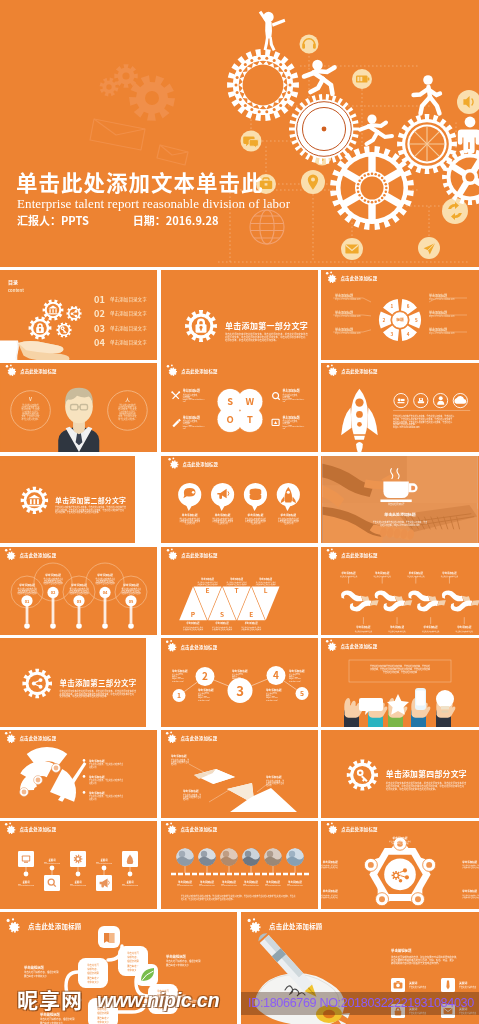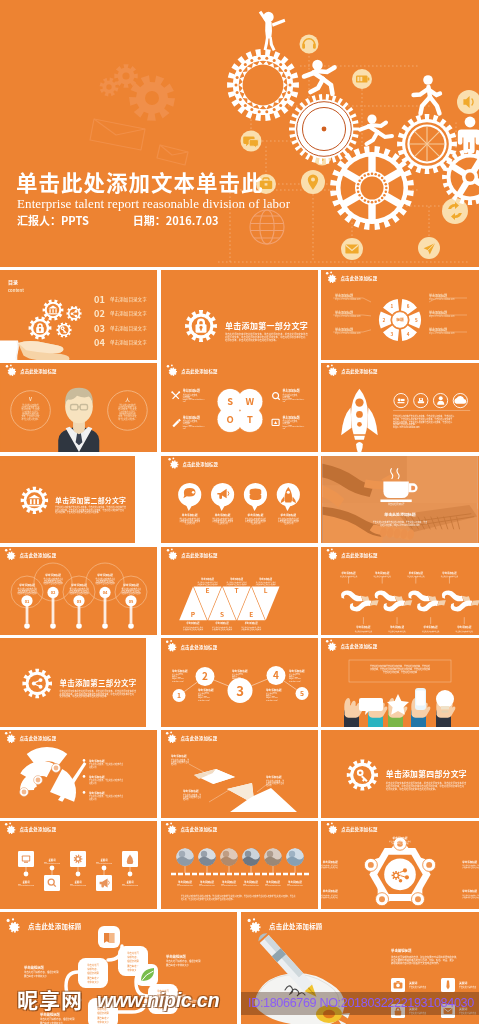--- a/index.html
+++ b/index.html
@@ -255,21 +255,21 @@
               <path d="M430 97 L422 106 L420.5 113.5"></path>
               <path d="M430 97 L437 106 L439.5 113.5"></path>
             </g>
             <circle cx="470" cy="122" r="5.4"></circle>
             <path d="M463.2 129.5 h13.6 a3.4 3.4 0 0 1 3.4 3.4 v9.6 a2.3 2.3 0 0 1 -4.6 0 v-5 h-1 v13.6 a2.4 2.4 0 0 1 -4.8 0 v-8.8 h-1.6 v8.8 a2.4 2.4 0 0 1 -4.8 0 v-13.6 h-1 v5 a2.3 2.3 0 0 1 -4.6 0 v-9.6 a3.4 3.4 0 0 1 3.4 -3.4z"></path>
           </g>
         </svg>
       </div>
     <div class="hero-title">单击此处添加文本单击此</div>
     <div class="hero-sub">Enterprise talent report reasonable division of labor</div>
-    <div class="hero-meta"><span>汇报人：PPTS</span><span class="gap"></span><span>日期：2016.7.03</span></div>
+    <div class="hero-meta"><span>汇报人：PPTS</span><span class="gap"></span><span>日期：2016.9.28</span></div>
   </div>
 
 <div class="g" style="left:0px;top:270px;width:157px;height:90px">
       <svg class="sv" viewBox="0 0 157 90" xmlns="http://www.w3.org/2000/svg" font-family="CJKF">
         <rect width="157" height="90" fill="#ed8332"></rect>
         <text x="8" y="14" font-size="5.0" fill="#ffffff" text-anchor="start" font-weight="bold">目录</text>
         <text x="8" y="21.5" font-size="4.2" fill="#f9e1c4" text-anchor="start" font-weight="bold">content</text>
         <path d="M18 73 q9 -3 20 -1.4 l20 3.8 q5.4 1.1 5.4 3.9 t-5.4 3.7 l-5.4 .2 q10 .6 14 2.2 q3.6 1.4 2.7 4 q-1.1 2.7 -6.8 2.4 l-23.6 -1.6 q-10 -.7 -15.4 -4.7z" fill="#f6d3a6"></path>
         <path d="M18 73 q9 -3 20 -1.4 l20 3.8 q5.4 1.1 5.4 3.9 t-5.4 3.7 l-8.2 .2 q-12.7 -.9 -23.6 -3z" fill="#fbe5c7"></path>
         <path d="M-2 70.5 h20 q1.5 5 0 11.6 q-1.5 5.5 0 11.9 h-20z" fill="#ffffff"></path>

